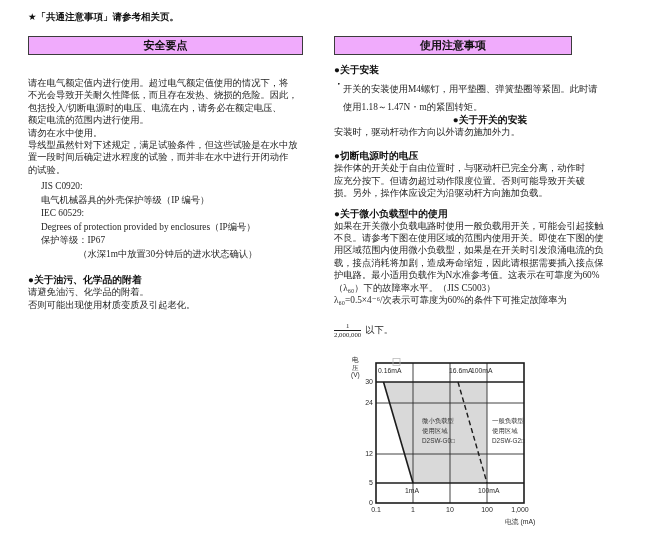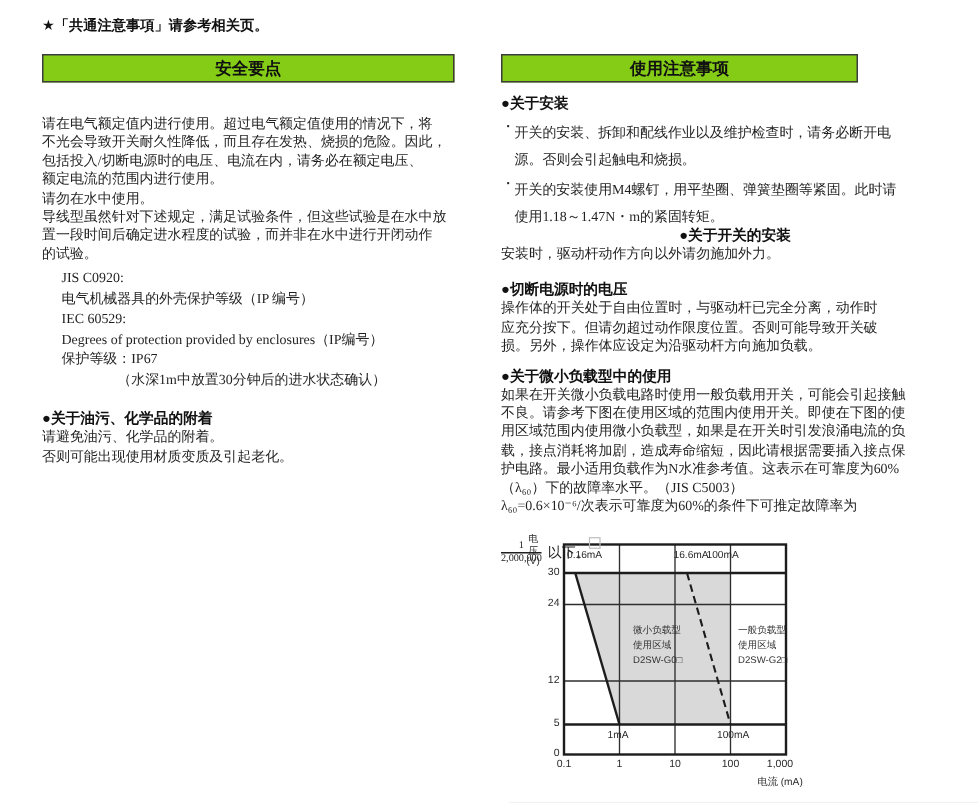--- a/index.html
+++ b/index.html
@@ -11,21 +11,21 @@
   .top-note{
     position:absolute;left:28px;top:11px;font-family:"Liberation Sans","DejaVu Sans",sans-serif;
     font-weight:bold;font-size:9.5px;color:#111;
   }
   .col{position:absolute;top:36px;}
   .col-left{left:28px;width:296px;}
   .col-right{left:334px;width:312px;}
   .hdr-box{
     border:1.6px solid #3c3c3c;height:17px;display:flex;align-items:center;justify-content:center;
     font-family:"Liberation Sans","DejaVu Sans",sans-serif;font-weight:bold;font-size:11px;color:#111;
-    background:#84cc16;
+    background:#f0abfc;
   }
   .col-left .hdr-box{width:273px;}
   .col-right .hdr-box{width:236px;align-items:center;}
   .body-text{white-space:pre-wrap;font-size:9.3px;line-height:12.4px;}
   .intro{margin-top:22px;}
   .sec-h{
     font-family:Liberation Sans, sans-serif;font-weight:bold;font-size:9.8px;color:#111;
     line-height:12px;
   }
   .mt7{margin-top:7px;} .mt8{margin-top:8px;} .mt9{margin-top:9px;}
@@ -81,22 +81,20 @@
   </div>
 
   <div class="col col-right">
     <div class="hdr-box">
       <span>使用注意事项</span>
     </div>
 
     <div class="sec-h mt9">●关于安装</div>
     <div class="bullet">
       <span class="marker">・</span>
-      <span class="body-text">开关的安装、拆卸和配线作业以及维护检查时，请务必断开电
-源。否则会引起触电和烧损。</span>
     </div>
     <div class="bullet">
       <span class="marker">・</span>
       <span class="body-text">开关的安装使用M4螺钉，用平垫圈、弹簧垫圈等紧固。此时请
 使用1.18～1.47N・m的紧固转矩。</span>
     </div>
 
     <div class="sec-h mt14">●关于开关的安装</div>
     <div class="body-text">安装时，驱动杆动作方向以外请勿施加外力。</div>
 
@@ -105,21 +103,21 @@
 应充分按下。但请勿超过动作限度位置。否则可能导致开关破
 损。另外，操作体应设定为沿驱动杆方向施加负载。</div>
 
     <div class="sec-h mt8">●关于微小负载型中的使用</div>
     <div class="body-text">如果在开关微小负载电路时使用一般负载用开关，可能会引起接触
 不良。请参考下图在使用区域的范围内使用开关。即使在下图的使
 用区域范围内使用微小负载型，如果是在开关时引发浪涌电流的负
 载，接点消耗将加剧，造成寿命缩短，因此请根据需要插入接点保
 护电路。最小适用负载作为N水准参考值。这表示在可靠度为60%
 （λ₆₀）下的故障率水平。（JIS C5003）
-λ₆₀=0.6×10⁻⁶/次表示可靠度为60%的条件下可推定故障率为</div>
+λ₆₀=0.5×4⁻⁶/次表示可靠度为60%的条件下可推定故障率为</div>
     <div class="frac-row">
       <span class="frac">
         <span class="num">1</span>
         <span class="den">2,000,000</span>
       </span>
       <span>以下。</span>
     </div>
   </div>
 
   <div class="chart">

